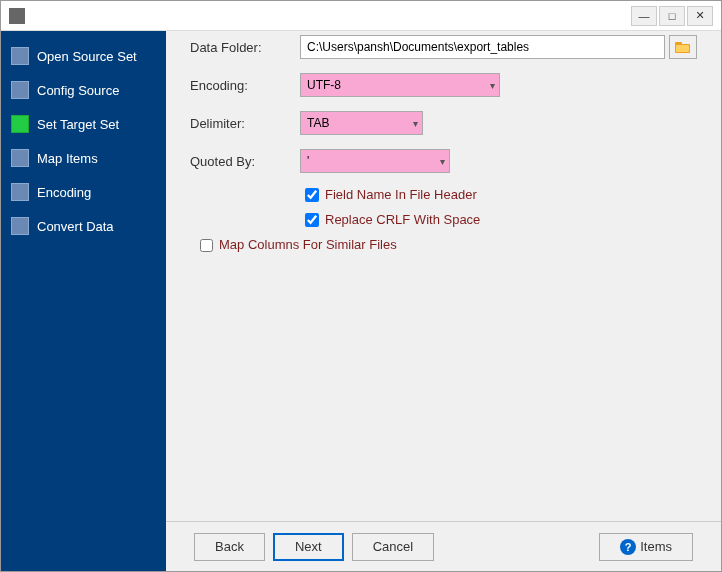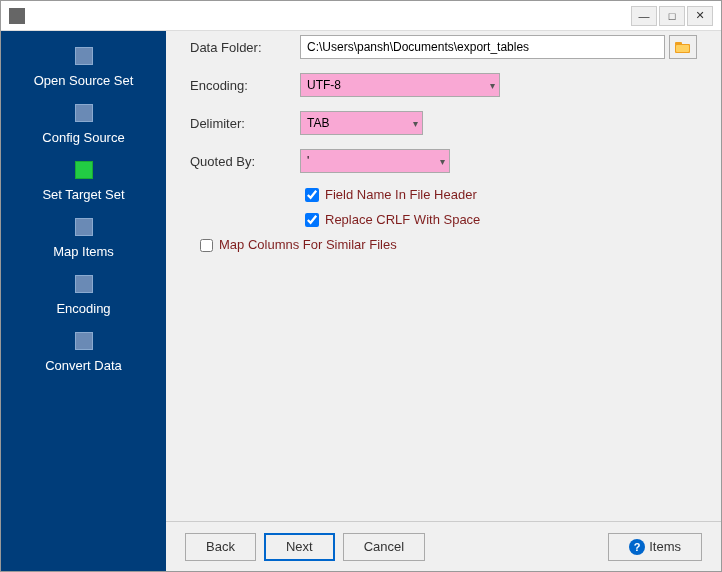--- a/index.html
+++ b/index.html
@@ -70,21 +70,20 @@
       padding: 8px 0;
     }
     .sidebar-item {
       display: flex;
       align-items: center;
       gap: 8px;
       padding: 8px 10px;
       color: #fff;
       cursor: pointer;
       font-size: 13px;
-      flex-direction: column;
     }
     .sidebar-item.active {
       color: #fff;
     }
     .sidebar-icon {
       width: 18px;
       height: 18px;
       background: #6a8ab5;
       border: 1px solid #8aaad0;
       flex-shrink: 0;
@@ -196,21 +195,21 @@
       gap: 6px;
       margin-top: 10px;
       padding-left: 10px;
     }
     .footer {
       height: 50px;
       background: #f0f0f0;
       border-top: 1px solid #ccc;
       display: flex;
       align-items: center;
-      padding: 0 19px;
+      padding: 0 28px;
       justify-content: space-between;
     }
     .footer-left {
       display: flex;
       gap: 8px;
     }
     .footer-right {
       display: flex;
       gap: 8px;
     }

